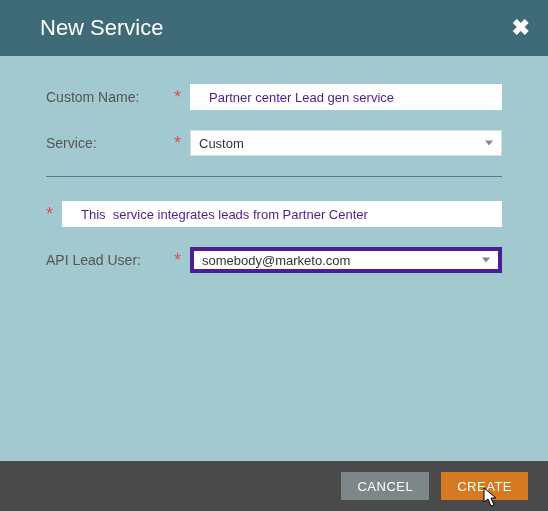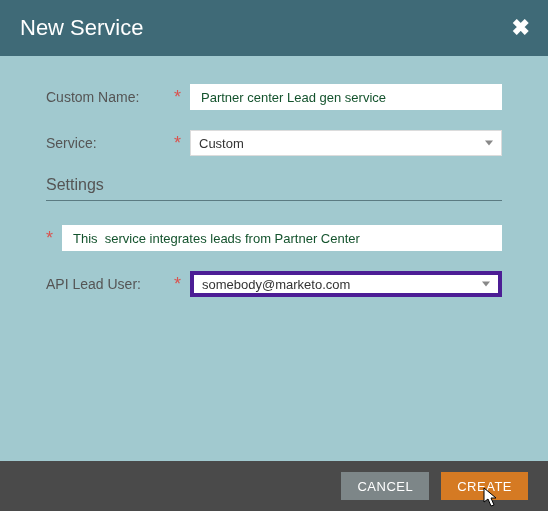--- a/index.html
+++ b/index.html
@@ -17,21 +17,21 @@
     display: flex;
     flex-direction: column;
     box-shadow: 0 0 8px rgba(0,0,0,0.3);
   }
   .header {
     background: #3f6a77;
     color: #fff;
     height: 56px;
     display: flex;
     align-items: center;
-    padding: 0 18px 0 20px;
+    padding: 0 18px 0 40px;
     font-size: 22px;
     font-weight: 400;
   }
   .header .title { flex: 1; }
   .header .close {
     font-size: 22px;
     font-weight: bold;
     cursor: pointer;
     line-height: 1;
   }
@@ -60,25 +60,25 @@
     margin-right: 2px;
     line-height: 1;
   }
   .row .field {
     flex: 1;
   }
   .text-input {
     width: 100%;
     box-sizing: border-box;
     height: 26px;
-    padding: 2px 10px;
+    padding: 2px 18px;
     font-size: 13px;
     border: 1px solid #fff;
     background: #fff;
-    color: #14532d;
+    color: #4c1d95;
     outline: none;
   }
   .select-wrap {
     position: relative;
     width: 100%;
     height: 26px;
     background: #fff;
     border: 1px solid #dcdcdc;
     box-sizing: border-box;
     display: flex;
@@ -167,21 +167,20 @@
       <div class="label">Service:</div>
       <div class="req">*</div>
       <div class="field">
         <div class="select-wrap">
           <span>Custom</span>
           <span class="arrow"></span>
         </div>
       </div>
     </div>
 
-    <div class="section-heading">Settings</div>
     <hr class="section-rule">
 
     <div class="row">
       <div class="req">*</div>
       <div class="field">
         <input type="text" class="text-input" value="This  service integrates leads from Partner Center" style="">
       </div>
     </div>
 
     <div class="row">

